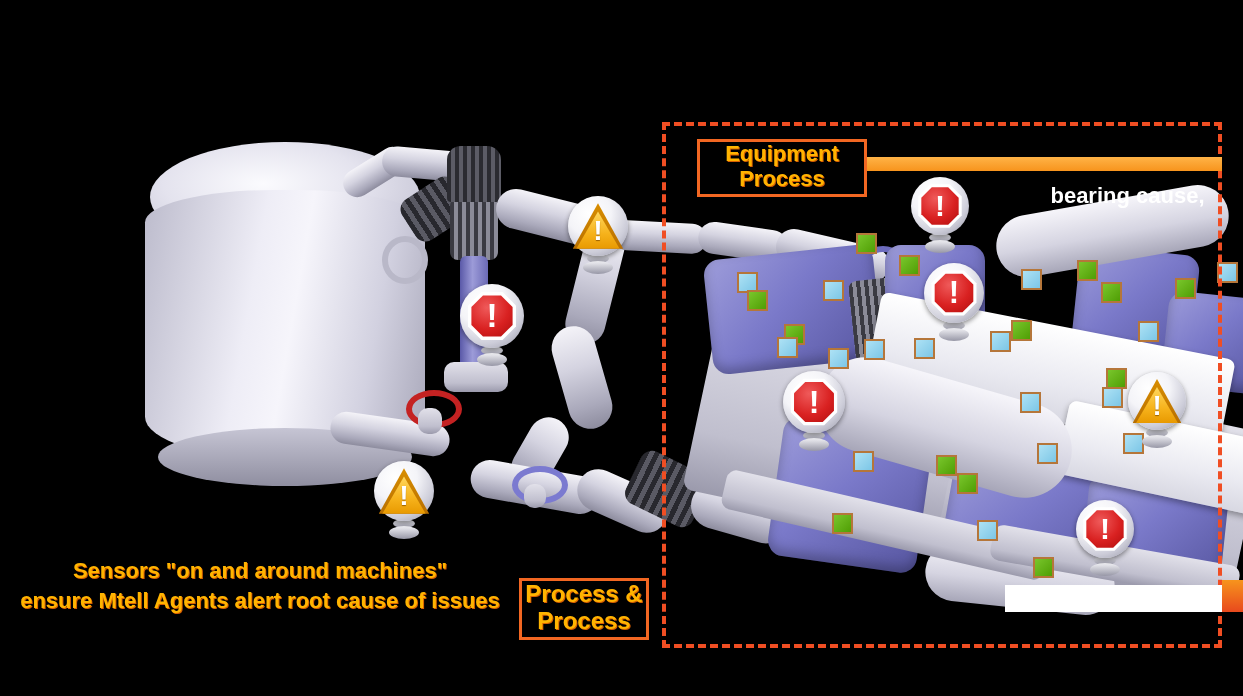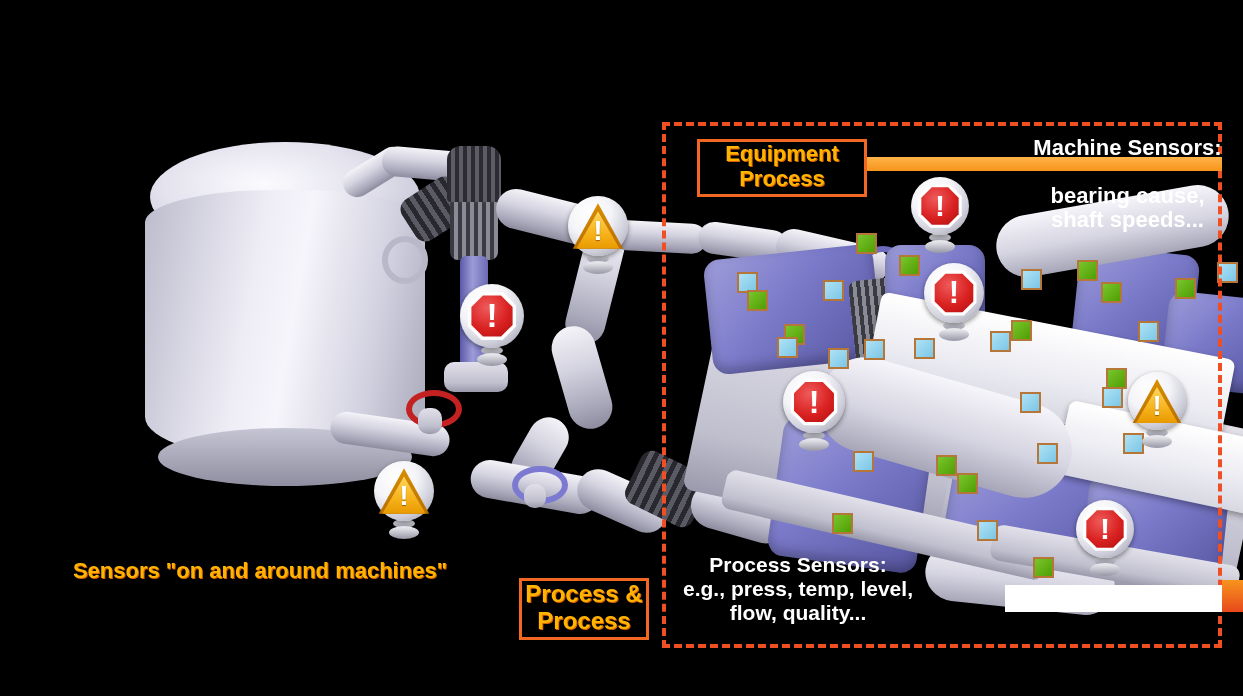--- a/index.html
+++ b/index.html
@@ -230,39 +230,34 @@
   <div class="obar" style="left:866px;top:157px;width:356px;height:14px;"></div>
 
   <div class="labelbox" style="left:697px;top:139px;width:170px;height:58px;background:rgba(0,0,0,0.35);">
     <div class="otext" style="font-size:22px;">
       <span>Equipment</span><br>
       <span>Process</span>
     </div>
   </div>
 
   <div class="wtext abs" style="left:1025px;top:136px;width:205px;font-size:22px;line-height:24px;">
-    <span>Machine Sensors:</span><br>
+    <br>
     <br>
     <span>bearing cause,</span><br>
-    <span>shaft speeds...</span>
-  </div>
-
-  <div class="wtext abs" style="left:664px;top:553px;width:268px;font-size:21px;line-height:24px;">
-    <span>Process Sensors:</span><br>
-    <span>e.g., press, temp, level,</span><br>
-    <span>flow, quality...</span>
-  </div>
+  </div>
+
 
   <div class="labelbox" style="left:519px;top:578px;width:130px;height:62px;">
     <div class="otext" style="font-size:24px;">
       <span>Process &amp;</span><br>
       <span>Process</span>
     </div>
   </div>
 
   <div class="otext abs" style="left:0px;top:556px;width:520px;font-size:22px;line-height:30px;">
     <span>Sensors "on and around machines"</span><br>
+    <span>ensure Mtell Agents alert root cause of issues</span>
   </div>
 
   <div class="whiteband" style="left:1005px;top:585px;width:217px;height:27px;"></div>
   <div class="orangeblock" style="left:1222px;top:580px;width:21px;height:32px;"></div>
 
 </div>
 
 </body></html>

